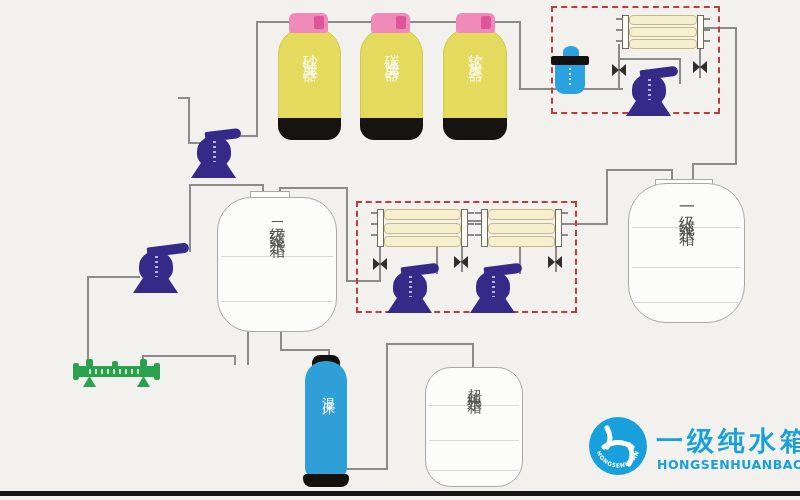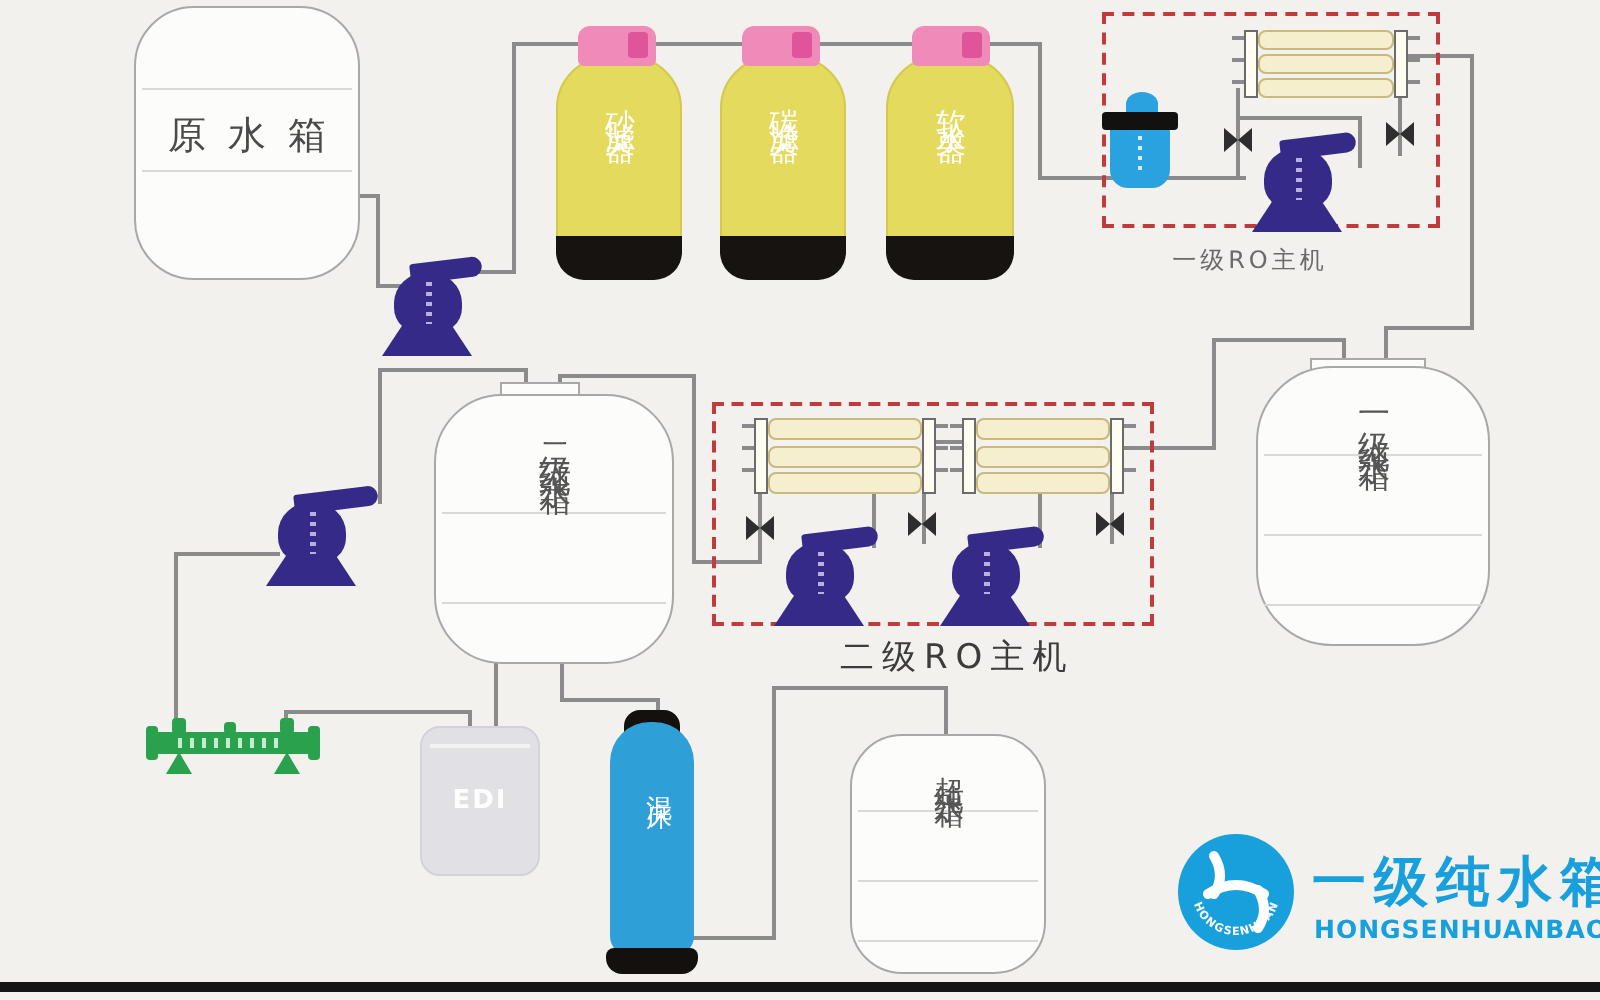--- a/index.html
+++ b/index.html
@@ -126,25 +126,20 @@
   <div class="pipe pv" style="left:234px;top:355px;height:10px;"></div>
   <div class="pipe pv" style="left:247px;top:330px;height:35px;"></div>
   <div class="pipe pv" style="left:280px;top:330px;height:21px;"></div>
   <div class="pipe ph" style="left:280px;top:349px;width:50px;"></div>
   <div class="pipe pv" style="left:328px;top:349px;height:10px;"></div>
   <div class="pipe ph" style="left:344px;top:468px;width:44px;"></div>
   <div class="pipe pv" style="left:386px;top:343px;height:127px;"></div>
   <div class="pipe ph" style="left:386px;top:343px;width:88px;"></div>
   <div class="pipe pv" style="left:472px;top:343px;height:25px;"></div>
 
-  <div class="tank" style="left:67px;top:3px;width:113px;height:137px;border-radius:30px;">
-    <div class="tline" style="top:40px;"></div>
-    <div class="tline" style="top:81px;"></div>
-    <div style="position:absolute;left:50%;top:51px;transform:translateX(-50%);color:#4a4a4a;font-size:19px;letter-spacing:11px;white-space:nowrap;padding-left:11px;">原水箱</div>
-  </div>
 
   <div class="pump" style="left:191px;top:126px;">
     <div class="arm" style="width:36px;"></div>
     <div class="pbody"></div>
     <div class="pbase"></div>
   </div>
 
   <div class="yfilter" style="left:278px;top:28px;">
     <div class="flabel vtext">砂滤器</div>
     <div class="base"></div>
@@ -183,21 +178,20 @@
 
   <div class="pump" style="left:626px;top:64px;">
     <div class="arm" style="width:38px;"></div>
     <div class="pbody"></div>
     <div class="pbase"></div>
   </div>
 
   <div class="valve" style="left:612px;top:64px;"></div>
   <div class="valve" style="left:693px;top:61px;"></div>
 
-  <div class="rolabel" style="left:570px;top:122px;width:110px;text-align:center;font-size:12px;letter-spacing:2px;color:#6a6a6a;">一级RO主机</div>
 
   <div class="robox" style="left:356px;top:201px;width:221px;height:112px;"></div>
 
   <div class="mbank" style="left:371px;top:209px;width:103px;height:38px;">
     <div class="ticks"></div>
     <div class="mhead"></div>
     <div class="tubes" style="flex:1;">
       <div class="tube" style="height:11px;"></div>
       <div class="tube" style="height:11px;"></div>
       <div class="tube" style="height:11px;"></div>
@@ -226,21 +220,20 @@
   <div class="pump" style="left:470px;top:261px;">
     <div class="arm" style="width:38px;"></div>
     <div class="pbody"></div>
     <div class="pbase"></div>
   </div>
 
   <div class="valve" style="left:373px;top:258px;"></div>
   <div class="valve" style="left:454px;top:256px;"></div>
   <div class="valve" style="left:548px;top:256px;"></div>
 
-  <div class="rolabel" style="left:420px;top:317px;font-size:17px;letter-spacing:4px;color:#3c3c3c;">二级RO主机</div>
 
   <div class="neck" style="left:655px;top:179px;width:58px;height:6px;"></div>
   <div class="tank" style="left:628px;top:183px;width:117px;height:140px;border-radius:38px;">
     <div class="tline" style="top:43px;"></div>
     <div class="tline" style="top:83px;"></div>
     <div class="tline" style="top:118px;"></div>
     <div class="tanklabel vtext" style="top:14px;">一级纯水箱</div>
   </div>
 
   <div class="neck" style="left:250px;top:191px;width:40px;height:8px;"></div>
@@ -260,24 +253,20 @@
     <div class="ecap" style="left:0;"></div>
     <div class="ecap" style="left:81px;"></div>
     <div class="nub" style="left:13px;"></div>
     <div class="nub" style="left:67px;"></div>
     <div class="nub" style="left:39px;top:-1px;width:6px;height:6px;"></div>
     <div class="bar"></div>
     <div class="foot" style="left:10px;"></div>
     <div class="foot" style="left:64px;"></div>
   </div>
 
-  <div class="edi" style="left:210px;top:363px;">
-    <div class="hl"></div>
-    <div class="elabel">EDI</div>
-  </div>
 
   <div class="column" style="left:305px;top:355px;width:46px;height:135px;">
     <div class="ccap"></div>
     <div class="cbody"></div>
     <div class="clabel vtext">混床</div>
     <div class="cbase"></div>
   </div>
 
   <div class="tank" style="left:425px;top:367px;width:98px;height:120px;border-radius:26px;">
     <div class="tline" style="top:37px;"></div>

